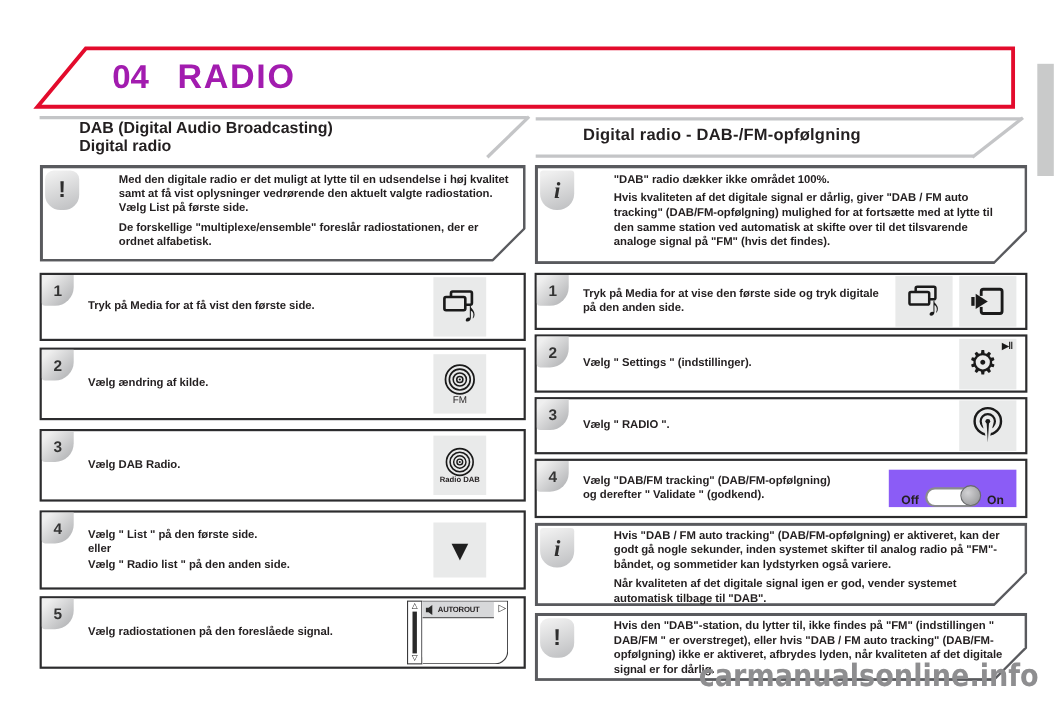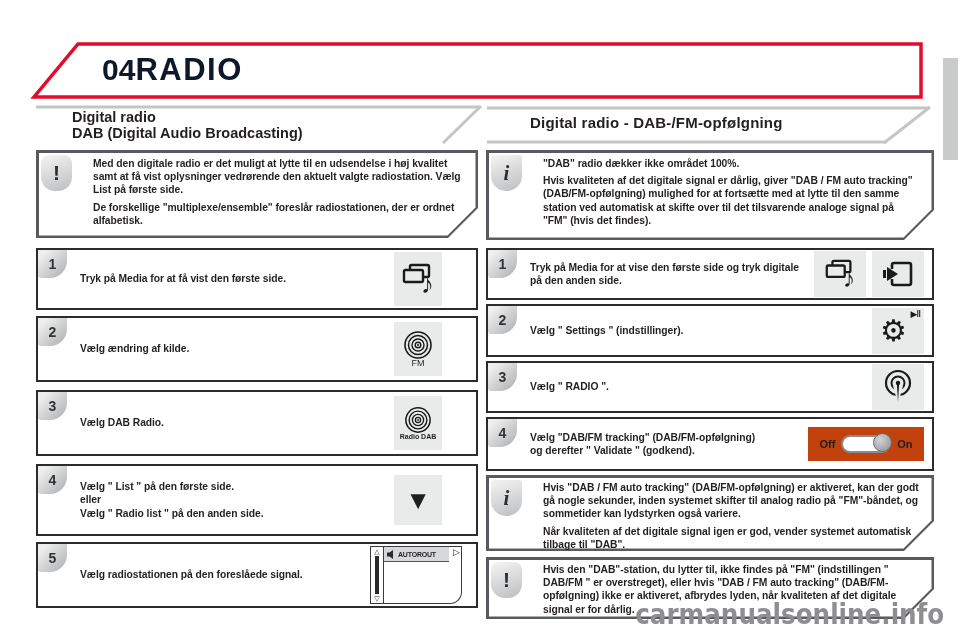--- a/index.html
+++ b/index.html
@@ -1,39 +1,39 @@
 <!DOCTYPE html>
 <html><head>
 <meta charset="utf-8">
 <style>
   html,body{margin:0;padding:0;background:#fff;}
   .page{position:relative;width:960px;height:640px;background:#fff;overflow:hidden;
         font-family:"Liberation Sans","DejaVu Sans",sans-serif;color:#231f20;}
   svg{display:block;}
 
   
-  .chapter-head{position:absolute;left:102px;top:52px;display:flex;align-items:baseline;font-weight:bold;color:#0f172a;text-align:right;}
+  .chapter-head{position:absolute;left:102px;top:52px;display:flex;align-items:baseline;gap:26px;font-weight:bold;color:#a21caf;text-align:right;}
   .chapter-num{font-size:30px;}
   .chapter-title{font-size:31px;letter-spacing:1.5px;}
 
   
   .lhead{position:absolute;left:72px;top:110px;font-size:14.5px;font-weight:bold;line-height:1.1;}
   .rhead{position:absolute;left:530px;top:114px;font-size:15px;font-weight:bold;letter-spacing:.2px;}
 
   .col{position:absolute;top:150px;}
   .col-left{left:36px;width:442px;}
   .col-right{left:486px;width:448px;}
 
   
   .ibox{position:relative;background:#595a5e;
         clip-path:polygon(0 0,100% 0,100% calc(100% - 30px),calc(100% - 30px) 100%,0 100%);}
   .ibox-in{position:absolute;inset:2.5px;background:#fff;
         clip-path:polygon(0 0,100% 0,100% calc(100% - 28px),calc(100% - 28px) 100%,0 100%);}
   .itext{position:relative;z-index:1;padding:7px 14px 4px 56px;font-size:10.3px;font-weight:600;line-height:1.28;letter-spacing:-.05px;}
-  .itext p{margin:0 0 4px 1px;}
+  .itext p{margin:0 0 4px 16px;}
   .ibadge{position:absolute;left:5px;top:5px;width:31px;height:36px;display:flex;align-items:center;justify-content:center;
         background:linear-gradient(160deg,#efefef 10%,#c2c3c5 90%);color:#2e2e2e;}
   .ibadge.bang{border-radius:8px 8px 14px 14px;font-size:21px;font-weight:bold;}
   .ibadge.inf{border-radius:3px 3px 15px 15px;font-family:"Liberation Serif","DejaVu Serif",serif;font-style:italic;font-size:21px;font-weight:bold;}
 
   
   .step{position:relative;border:2px solid #2c2c2e;background:#fff;display:flex;align-items:center;box-sizing:border-box;}
   .badge{position:absolute;top:0;left:0;width:29px;height:28px;background:linear-gradient(135deg,#efefef 15%,#b7b8ba 85%);
         border-radius:0 0 17px 3px;display:flex;align-items:center;justify-content:center;font-size:14px;font-weight:bold;color:#333;}
   .step-text{flex:1;padding:6px 8px 6px 42px;font-size:10.3px;font-weight:600;line-height:1.3;letter-spacing:-.05px;}
@@ -44,21 +44,21 @@
   .icolabel-sm{font-size:7px;font-weight:600;margin-top:-1px;}
 
   
   .gearwrap{position:relative;width:36px;height:36px;}
   .gear{position:absolute;left:0;top:0;font-size:30px;line-height:36px;color:#1a1a1a;font-family:"DejaVu Sans",sans-serif;}
   .gmarks{position:absolute;right:-4px;top:-4px;font-size:9px;font-weight:bold;color:#1a1a1a;letter-spacing:-1px;}
 
   .down-arrow{font-size:26px;color:#1f1f1f;line-height:1;}
 
   
-  .togglebox{width:116px;height:34px;background:#c2410c;display:flex;align-items:center;justify-content:center;gap:6px;
+  .togglebox{width:116px;height:34px;background:#8b5cf6;display:flex;align-items:flex-end;justify-content:center;gap:6px;
         font-size:11px;font-weight:bold;margin-right:8px;flex:none;}
   .pill{position:relative;width:46px;height:14px;border:2px solid #8a8b8d;border-radius:9px;background:#fff;}
   .knob{position:absolute;right:-3px;top:-4px;width:19px;height:19px;border-radius:50%;
         background:radial-gradient(circle at 35% 35%,#d2d2d4,#8f9092);border:1.5px solid #696a6c;box-sizing:border-box;}
 
   
   .listwrap{display:flex;width:92px;height:58px;margin-right:14px;flex:none;}
   .scrollcol{width:14px;border:1.5px solid #3a3a3c;background:#fff;display:flex;flex-direction:column;align-items:center;
         justify-content:space-between;padding:1px 0;font-size:7px;line-height:1;color:#222;box-sizing:border-box;}
   .slider{width:4px;flex:1;margin:1px 0;background:#2a2a2a;}
@@ -86,22 +86,22 @@
     <path d="M884 143 L930 107" stroke="#c4c5c7" stroke-width="3" fill="none"></path>
     <rect x="943" y="58" width="15" height="102" fill="#c9caca"></rect>
   </svg>
 
   <div class="chapter-head">
     <span class="chapter-num">04</span>
     <span class="chapter-title">RADIO</span>
   </div>
 
   <div class="lhead">
+    <div>DAB (Digital Audio Broadcasting)</div>
     <div>Digital radio</div>
-    <div>DAB (Digital Audio Broadcasting)</div>
   </div>
   <div class="rhead">Digital radio - DAB-/FM-opfølgning</div>
 
   <div class="col col-left">
 
     <div class="ibox mb10" style="height:88px;">
       <div class="ibox-in"></div>
       <div class="itext">
         <div class="ibadge bang">!</div>
         <p>Med den digitale radio er det muligt at lytte til en udsendelse i høj kvalitet samt at få vist oplysninger vedrørende den aktuelt valgte radiostation. Vælg List på første side.</p>

